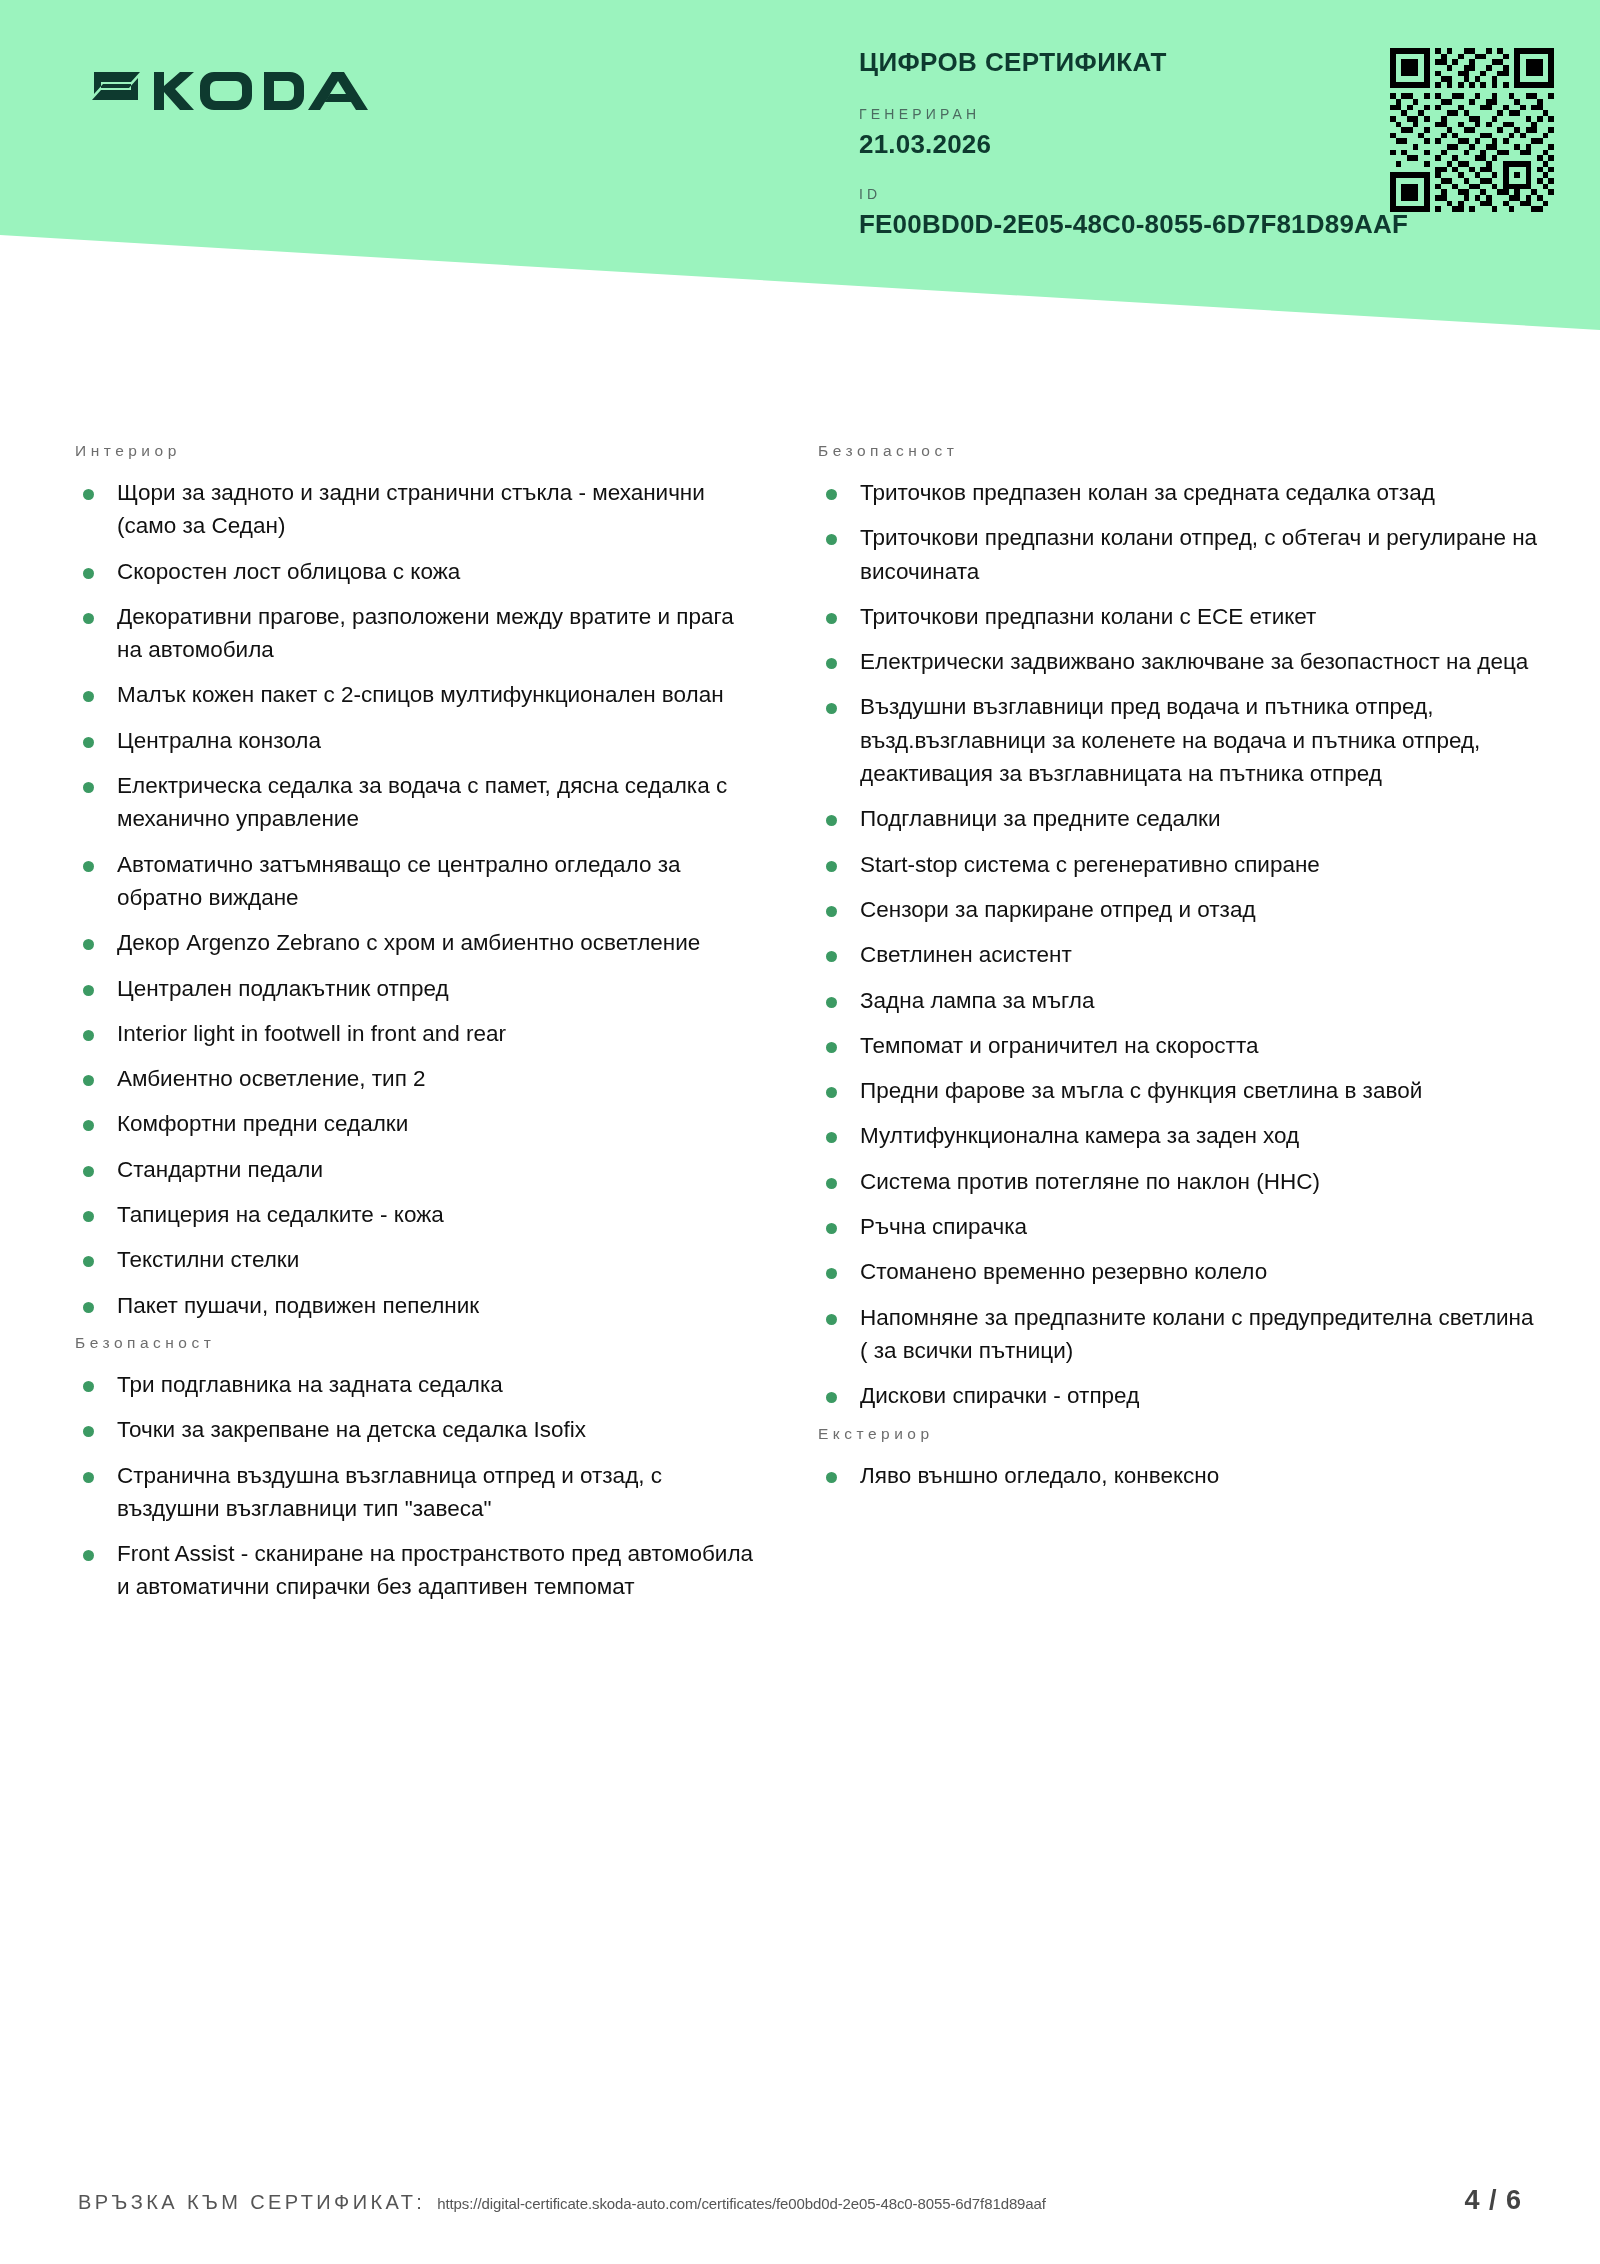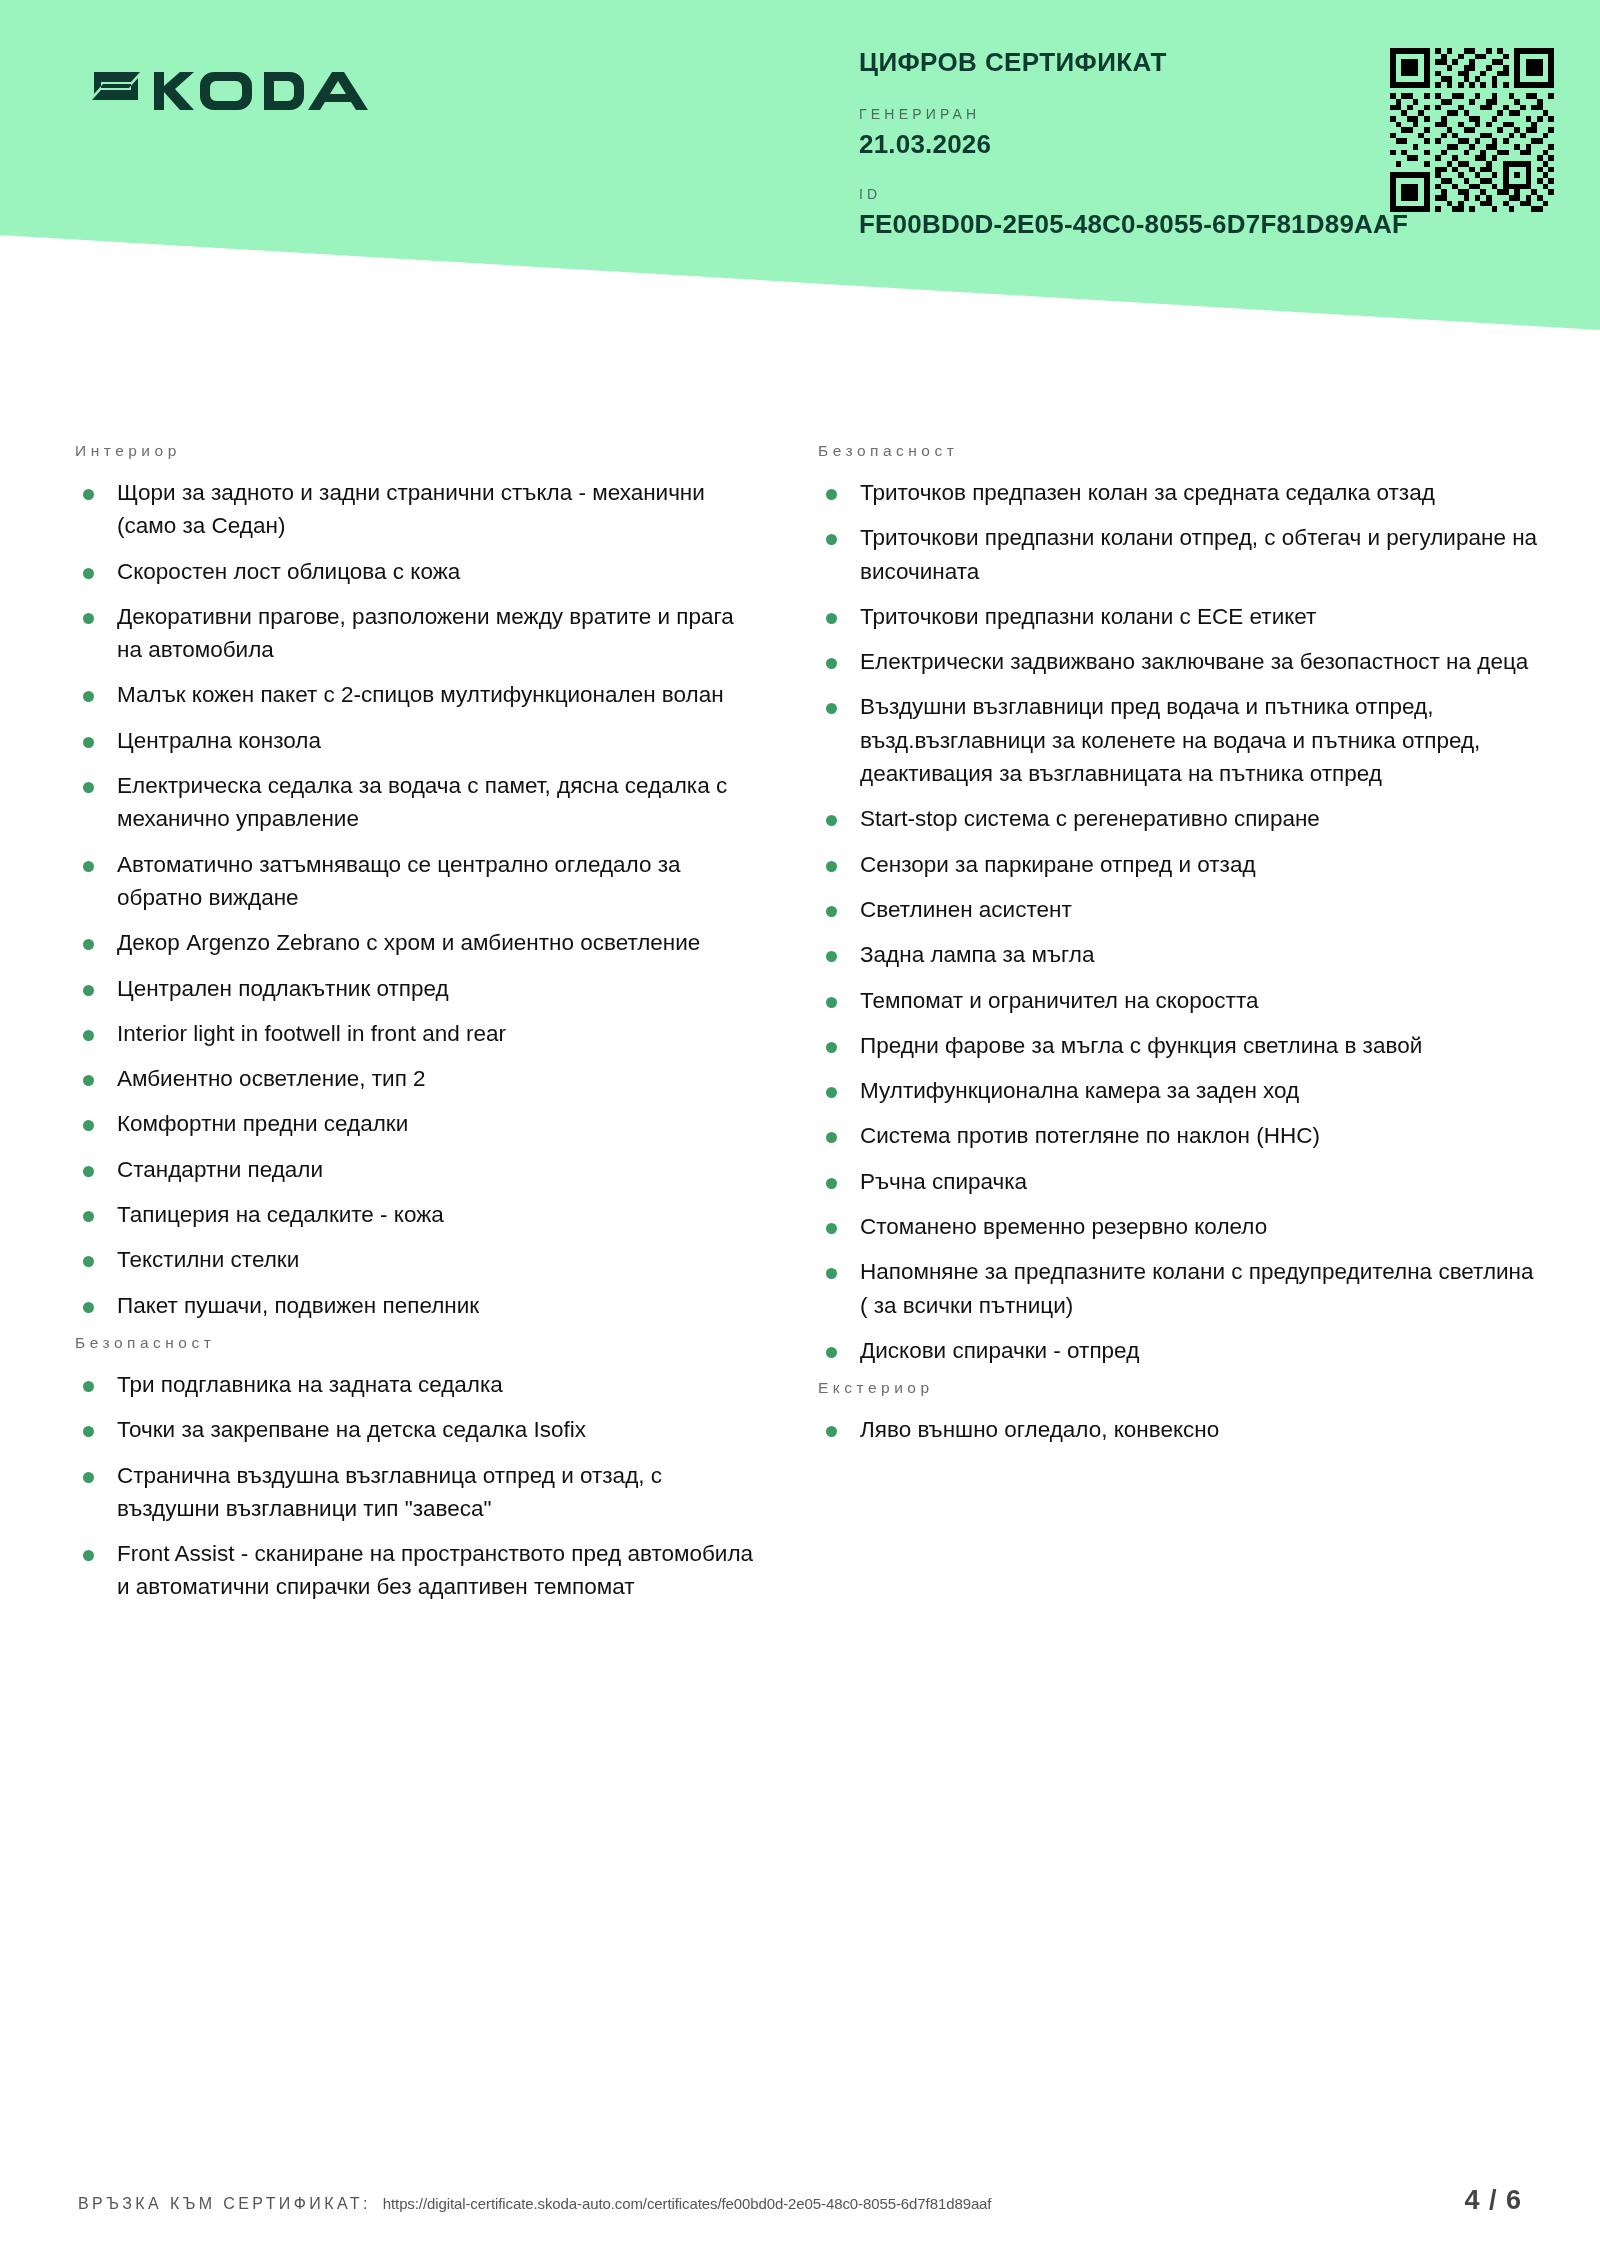--- a/index.html
+++ b/index.html
@@ -130,21 +130,21 @@
     left: 0;
     bottom: 48px;
     width: 1600px;
     padding: 0 78px;
     display: flex;
     align-items: baseline;
     justify-content: space-between;
   }
   #footer-left { display: flex; align-items: baseline; gap: 12px; }
   .footer-label {
-    font-size: 16px;
+    font-size: 20px;
     letter-spacing: 3.4px;
     color: #555555;
     white-space: nowrap;
   }
   .footer-url {
     font-size: 15px;
     color: #555555;
     letter-spacing: -0.1px;
   }
   .page-num {
@@ -440,20 +440,21 @@
 
     <div class="col right">
       <div>
         <div class="section-head">Безопасност</div>
         <ul class="feature-list">
           <li class="feature-item">Триточков предпазен колан за средната седалка отзад</li>
           <li class="feature-item">Триточкови предпазни колани отпред, с обтегач и регулиране на височината</li>
           <li class="feature-item">Триточкови предпазни колани с ECE етикет</li>
           <li class="feature-item">Електрически задвижвано заключване за безопастност на деца</li>
           <li class="feature-item">Въздушни възглавници пред водача и пътника отпред, възд.възглавници за коленете на водача и пътника отпред, деактивация за възглавницата на пътника отпред</li>
+          <li class="feature-item">Подглавници за предните седалки</li>
           <li class="feature-item">Start-stop система с регенеративно спиране</li>
           <li class="feature-item">Сензори за паркиране отпред и отзад</li>
           <li class="feature-item">Светлинен асистент</li>
           <li class="feature-item">Задна лампа за мъгла</li>
           <li class="feature-item">Темпомат и ограничител на скоростта</li>
           <li class="feature-item">Предни фарове за мъгла с функция светлина в завой</li>
           <li class="feature-item">Мултифункционална камера за заден ход</li>
           <li class="feature-item">Система против потегляне по наклон (HHC)</li>
           <li class="feature-item">Ръчна спирачка</li>
           <li class="feature-item">Стоманено временно резервно колело</li>

